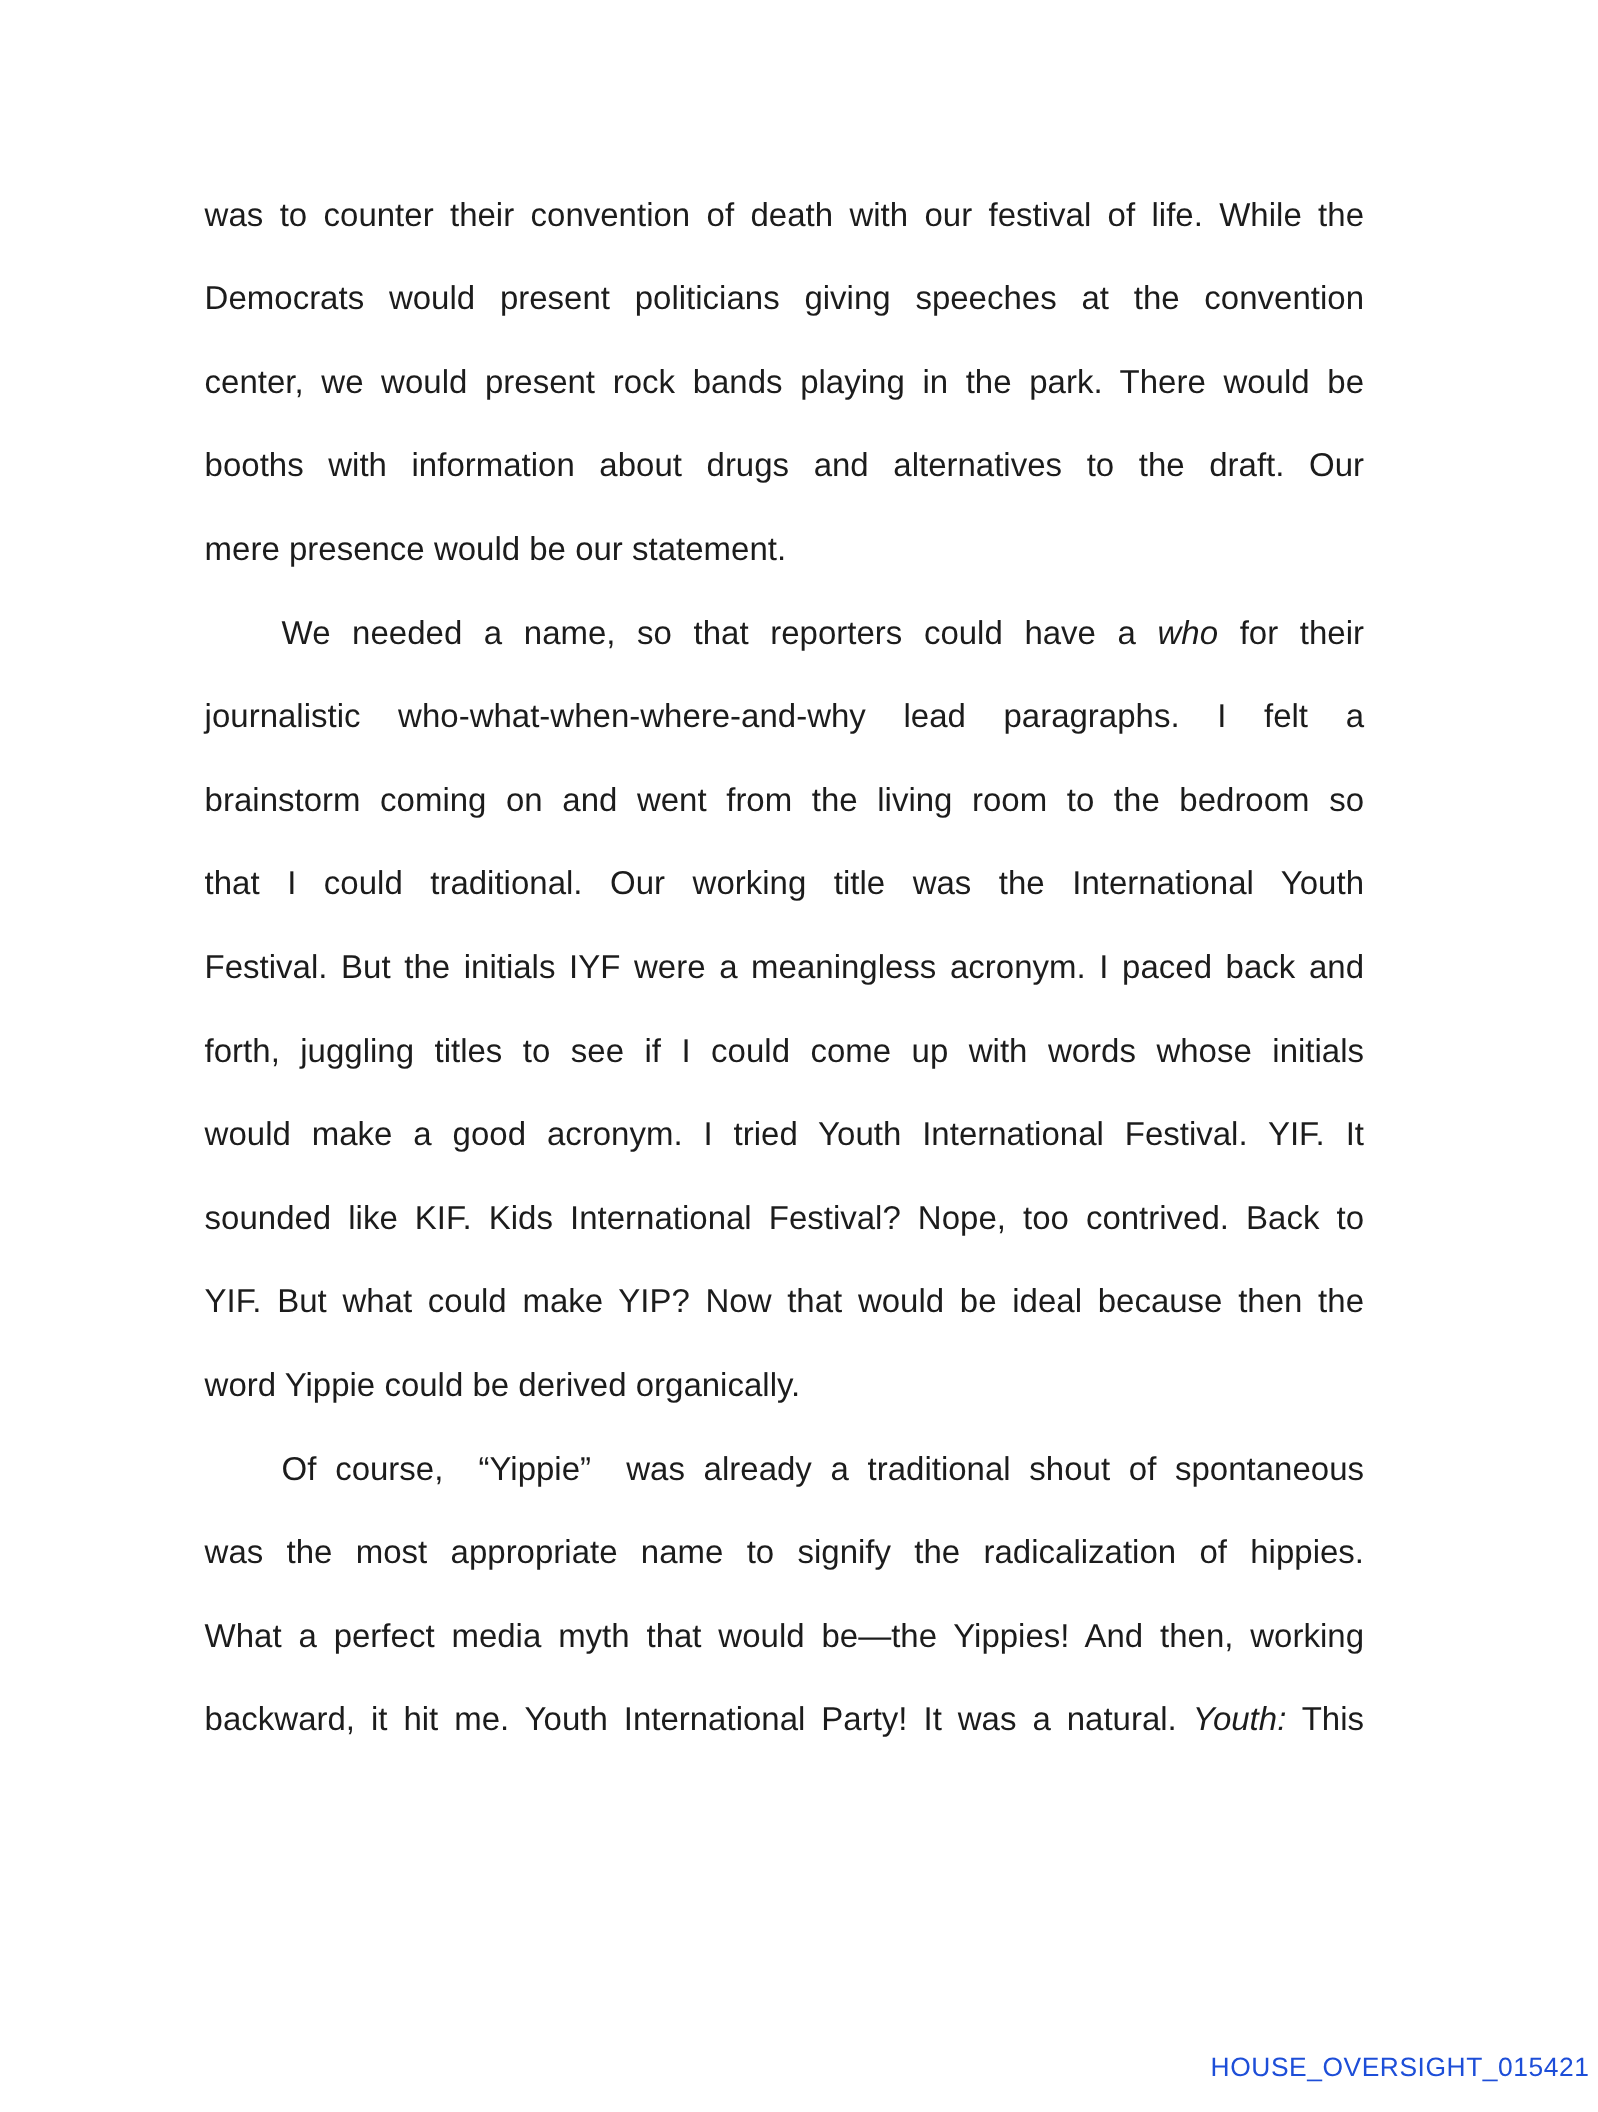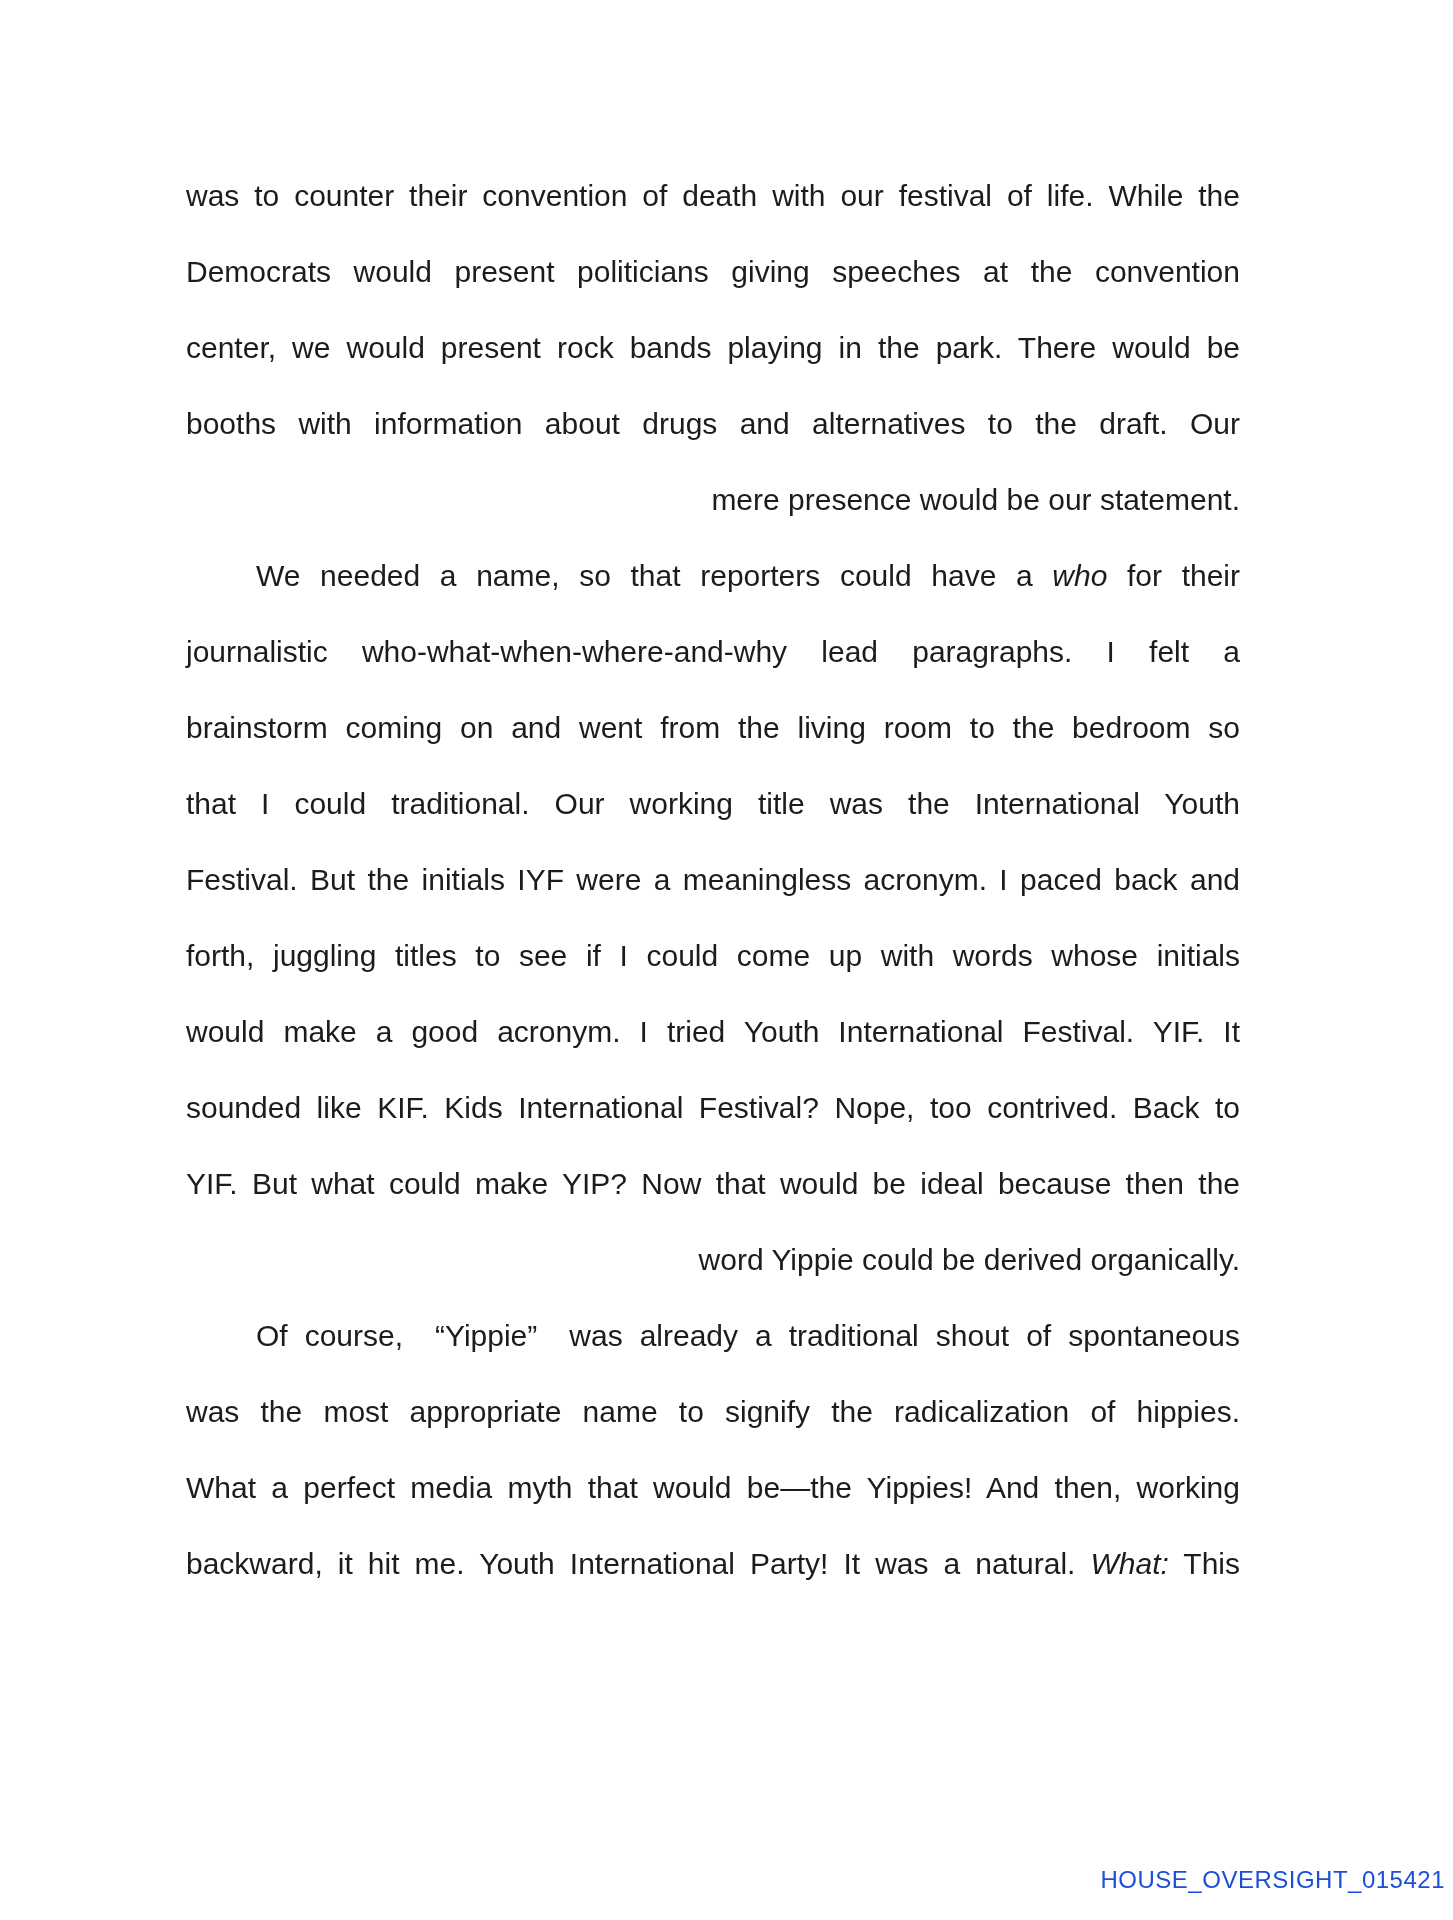--- a/index.html
+++ b/index.html
@@ -25,21 +25,21 @@
     left: 186px;
     top: 158px;
     width: 1054px;
     color: #1c1c1c;
     font-size: 30px;
   }
   .line {
     height: 76px;
     line-height: 76px;
     white-space: nowrap;
-    text-align: right;
+    text-align: left;
   }
   .line.j {
     text-align: justify;
     text-align-last: justify;
     text-justify: inter-word;
   }
   .em {
     font-style: italic;
     margin-top: 33px;
   }
@@ -70,16 +70,16 @@
       <div class="line j"><span>that I could traditional. Our working title was the International Youth</span></div>
       <div class="line j"><span>Festival. But the initials IYF were a meaningless acronym. I paced back and</span></div>
       <div class="line j"><span>forth, juggling titles to see if I could come up with words whose initials</span></div>
       <div class="line j"><span>would make a good acronym. I tried Youth International Festival. YIF. It</span></div>
       <div class="line j"><span>sounded like KIF. Kids International Festival? Nope, too contrived. Back to</span></div>
       <div class="line j"><span>YIF. But what could make YIP? Now that would be ideal because then the</span></div>
       <div class="line"><span>word Yippie could be derived organically.</span></div>
       <div class="line j" style="text-indent: 70px;"><span>Of course,  “Yippie”  was already a traditional shout of spontaneous</span></div>
       <div class="line j"><span>was the most appropriate name to signify the radicalization of hippies.</span></div>
       <div class="line j"><span>What a perfect media myth that would be—the Yippies! And then, working</span></div>
-      <div class="line j"><span>backward, it hit me. Youth International Party! It was a natural. </span><span class="em">What:</span><span> This</span></div>
+      <div class="line j"><span>backward, it hit me. Youth International Party! It was a natural. </span><span class="em">Youth:</span><span> This</span></div>
     </div>
   <div class="watermark">HOUSE_OVERSIGHT_015421</div>
 </div>
 
 </body></html>

